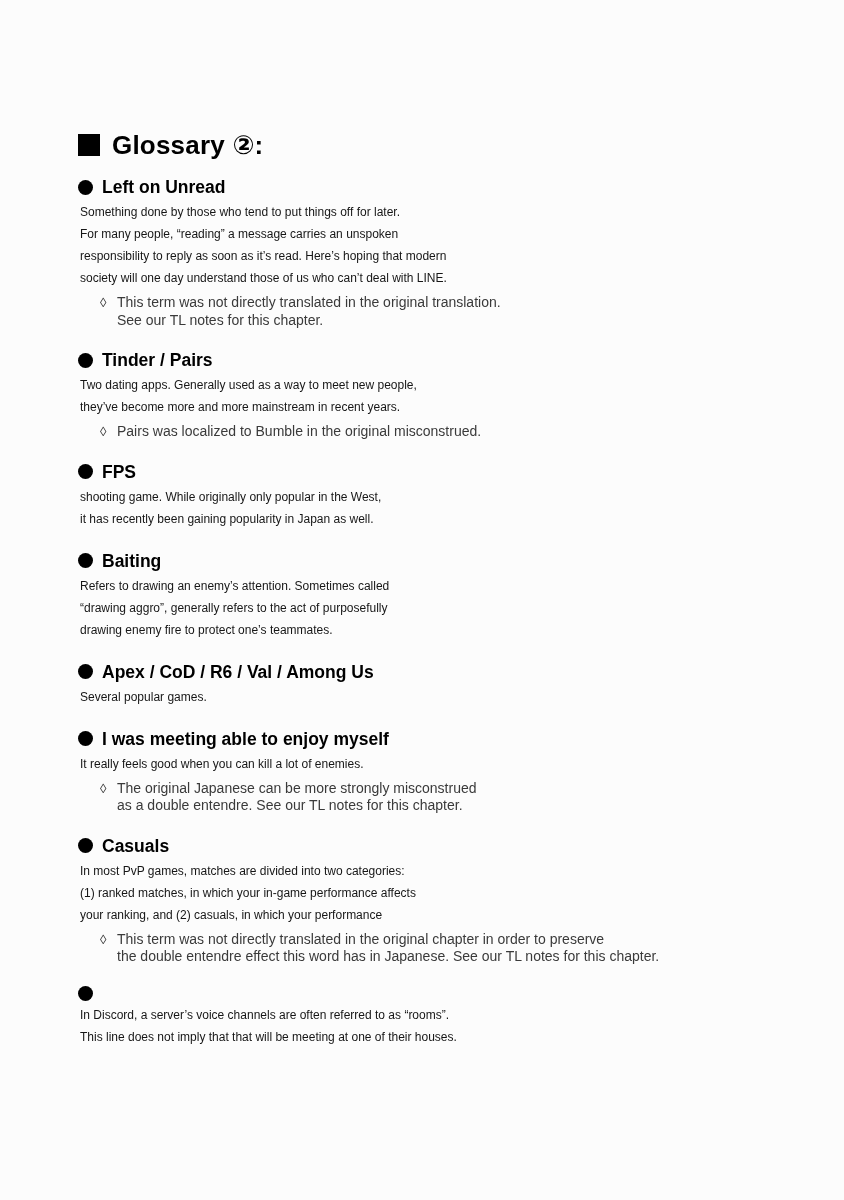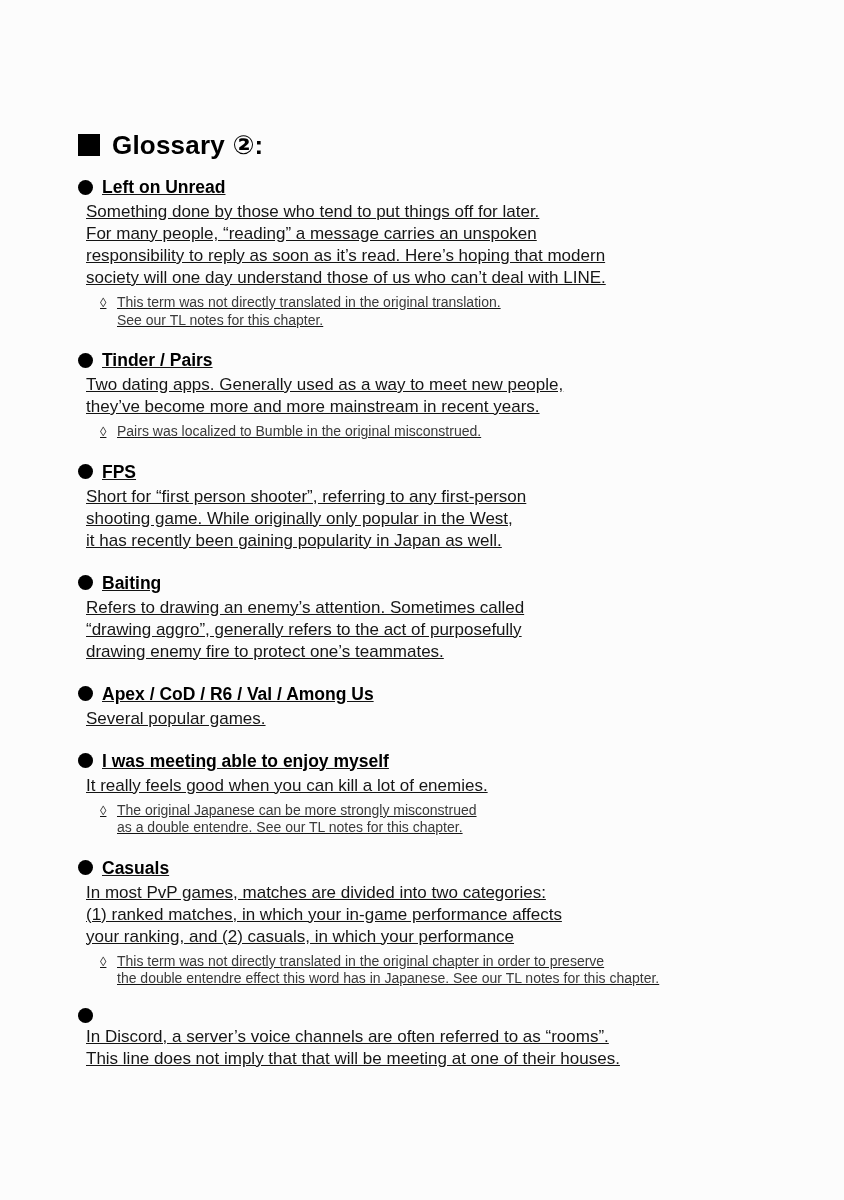--- a/index.html
+++ b/index.html
@@ -30,42 +30,42 @@
     line-height: 30px;
     color: #000;
     letter-spacing: 0.2px;
   }
   .title-square {
     width: 22px;
     height: 22px;
     background: #000;
     flex: none;
   }
-  .entry { margin-top: 20px; text-decoration: underline; }
+  .entry { margin-top: 20px; }
   .entry:first-of-type { margin-top: 0; }
   .term-header {
     display: flex;
     align-items: center;
     gap: 9px;
     font-size: 17.5px;
     font-weight: bold;
     line-height: 22px;
     color: #000;
     margin-bottom: 3px;
   }
   .term-bullet {
     width: 15px;
     height: 15px;
     border-radius: 50%;
     background: #000;
     flex: none;
   }
   .definition {
-    margin-left: 8px;
-    font-size: 17px;
+    margin-left: 2px;
+    font-size: 12px;
     line-height: 22px;
     color: #161616;
   }
   .notes { margin-top: 5px; }
   .note {
     display: flex;
     margin-left: 22px;
     font-size: 14px;
     line-height: 17.5px;
     color: #3a3a3a;
@@ -126,21 +126,20 @@
           </div>
         </div>
   </section>
 
   <section class="entry">
     <div class="term-header">
       <span class="term-bullet"></span>
       <span>FPS</span>
     </div>
     <div class="definition">
-          <div class="body-line">Short for “first person shooter”, referring to any first-person</div>
           <div class="body-line">shooting game. While originally only popular in the West,</div>
           <div class="body-line">it has recently been gaining popularity in Japan as well.</div>
         </div>
 
   </section>
 
   <section class="entry">
     <div class="term-header">
       <span class="term-bullet"></span>
       <span>Baiting</span>

